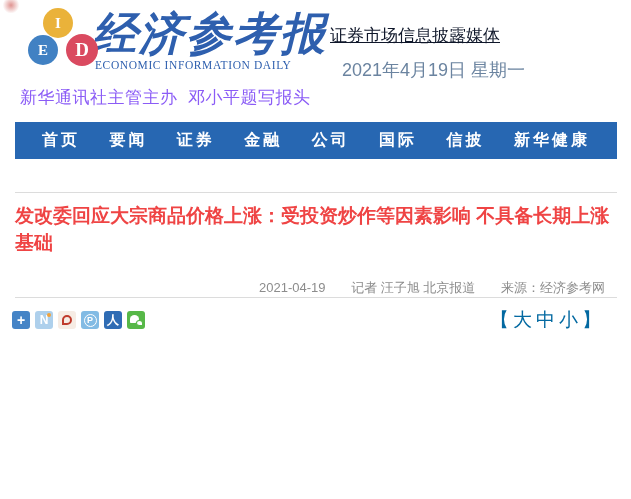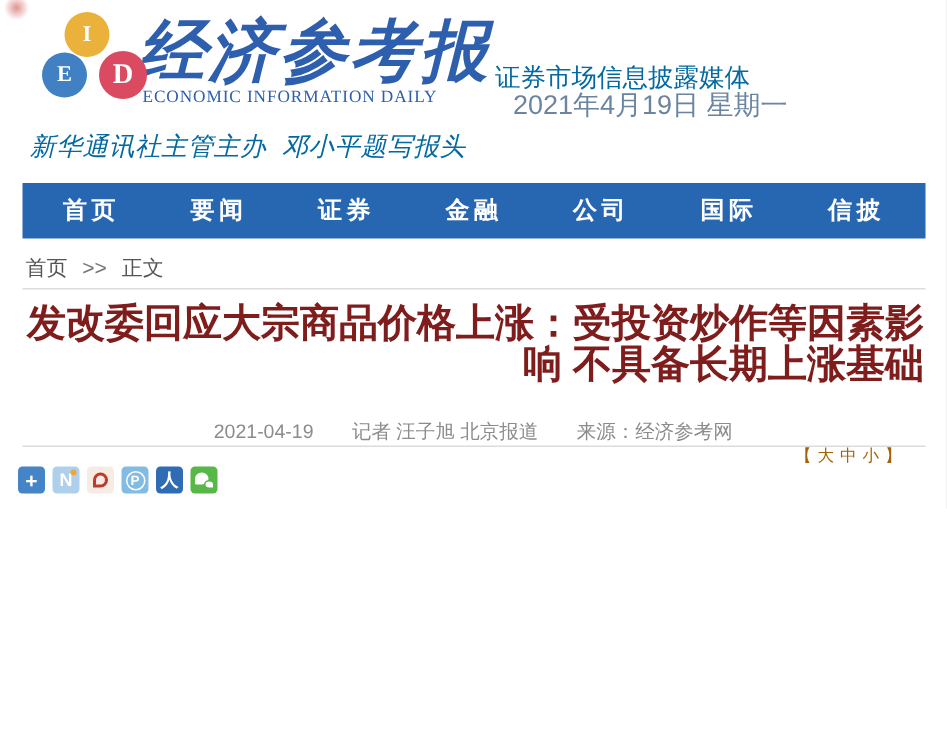--- a/index.html
+++ b/index.html
@@ -24,50 +24,50 @@
     position:absolute; left:92px; top:4px; color:#2e5fae;
     font-family:Liberation Sans, sans-serif; font-weight:bold; font-style:italic;
     font-size:45px; letter-spacing:2px; white-space:nowrap;
   }
   .logo-en {
     position:absolute; left:95px; top:59px; color:#2e5fae;
     font-family:"Liberation Serif", serif; font-weight:normal;
     font-size:11.5px; letter-spacing:.6px; white-space:nowrap;
   }
   .tagline {
-    position:absolute; left:20px; top:86px; color:#0369a1;
-    font-size:17px; letter-spacing:.5px; white-space:pre;font-style:italic; 
+    position:absolute; left:20px; top:86px; color:#8b5cf6;
+    font-size:17px; letter-spacing:.5px; white-space:pre; 
   }
-  .hdr-media { position:absolute; left:330px; top:40px; color:#0369a1; font-size:17px; }
+  .hdr-media { position:absolute; left:330px; top:24px; color:#0f172a; font-size:17px;text-decoration:underline; }
   .hdr-date  { position:absolute; left:342px; top:58px; color:#6b84a0; font-size:18px; }
   
   .nav {
     position:absolute; left:15px; top:122px; width:602px; height:37px;
     background:#2767b2; display:flex; align-items:center; justify-content:space-between;
     padding:0 27px;
   }
   .nav-item {
     color:#ffffff; font-size:16px; font-weight:bold; letter-spacing:3px;
     white-space:nowrap; cursor:pointer;
   }
   
   .breadcrumb { position:absolute; left:17px; top:170px; font-size:14px; color:#555; }
   .breadcrumb .sep { margin:0 6px; color:#777; }
   .crumb-home { cursor:pointer; }
   .hr { position:absolute; left:15px; width:602px; height:1px; background:#dcdcdc; }
   .hr1 { top:192px; } .hr2 { top:297px; }
   
   .title {
     position:absolute; left:15px; top:202px; width:601px;
-    text-align:right; font-size:26px; font-weight:bold; color:#7f1d1d;
+    text-align:left; font-size:19px; font-weight:bold; color:#ef4444;
     line-height:27px;
   }
   .meta {
     position:absolute; left:15px; top:279px; width:601px;
-    text-align:center; font-size:13px; color:#8c8c8c;
+    text-align:right; font-size:13px; color:#8c8c8c;
   }
   .meta span { margin:0 11px; }
   
   .share-icons { position:absolute; left:12px; top:311px; display:flex; gap:5px; }
   .sicon {
     width:18px; height:18px; border-radius:3px; position:relative;
     display:flex; align-items:center; justify-content:center; cursor:pointer;
     color:#fff; font-size:12px; font-weight:bold; line-height:1;
   }
   .si-plus   { background:#4584c6; font-size:14px; }
@@ -76,21 +76,21 @@
   .si-weibo  { background:#f6ece4; }
   .si-weibo .eye { width:10px; height:10px; border:2.5px solid #bf3a2b; border-radius:50% 50% 50% 0; }
   .si-qq     { background:#82bbe4; }
   .si-qq span{ border:1.5px solid #fff; border-radius:50%; width:13px; height:13px;
                display:flex; align-items:center; justify-content:center; font-size:9px; }
   .si-renren { background:#2f6cb4; }
   .si-wechat { background:#57b848; }
   .si-wechat .b1 { position:absolute; left:3px; top:4px; width:9px; height:8px; background:#fff; border-radius:50% 50% 50% 10%; }
   .si-wechat .b2 { position:absolute; right:2px; bottom:3px; width:7px; height:6px; background:#fff; border:1px solid #57b848; border-radius:50% 50% 10% 50%; }
   
-  .fontsize { position:absolute; right:28px; top:296px; font-size:11px; color:#a16207; }
+  .fontsize { position:absolute; right:28px; top:307px; font-size:19px; color:#0369a1; }
   .fontsize span { margin:0 2px; }
   .fontsize .fs-btn { cursor:pointer; }
   
   .body-text {
     position:absolute; left:15px; top:344px; width:602px;
     font-size:13.6px; line-height:25px; color:#505050;
     text-indent:2em; text-align:justify;
   }
 </style>
 </head>
@@ -118,27 +118,23 @@
   <div class="hdr-date">2021年4月19日 星期一</div>
 
   <div class="nav">
     <span class="nav-item">首页</span>
     <span class="nav-item">要闻</span>
     <span class="nav-item">证券</span>
     <span class="nav-item">金融</span>
     <span class="nav-item">公司</span>
     <span class="nav-item">国际</span>
     <span class="nav-item">信披</span>
+    <span class="nav-item">新华健康</span>
   </div>
 
-  <div class="breadcrumb">
-    <span class="crumb-home">首页</span>
-    <span class="sep">&gt;&gt;</span>
-    <span>正文</span>
-  </div>
   <div class="hr hr1"></div>
 
   <h1 class="title">发改委回应大宗商品价格上涨：受投资炒作等因素影响 不具备长期上涨基础</h1>
   <div class="meta">
     <span>2021-04-19</span>
     <span>记者 汪子旭 北京报道</span>
     <span>来源：经济参考网</span>
   </div>
   <div class="hr hr2"></div>
 

